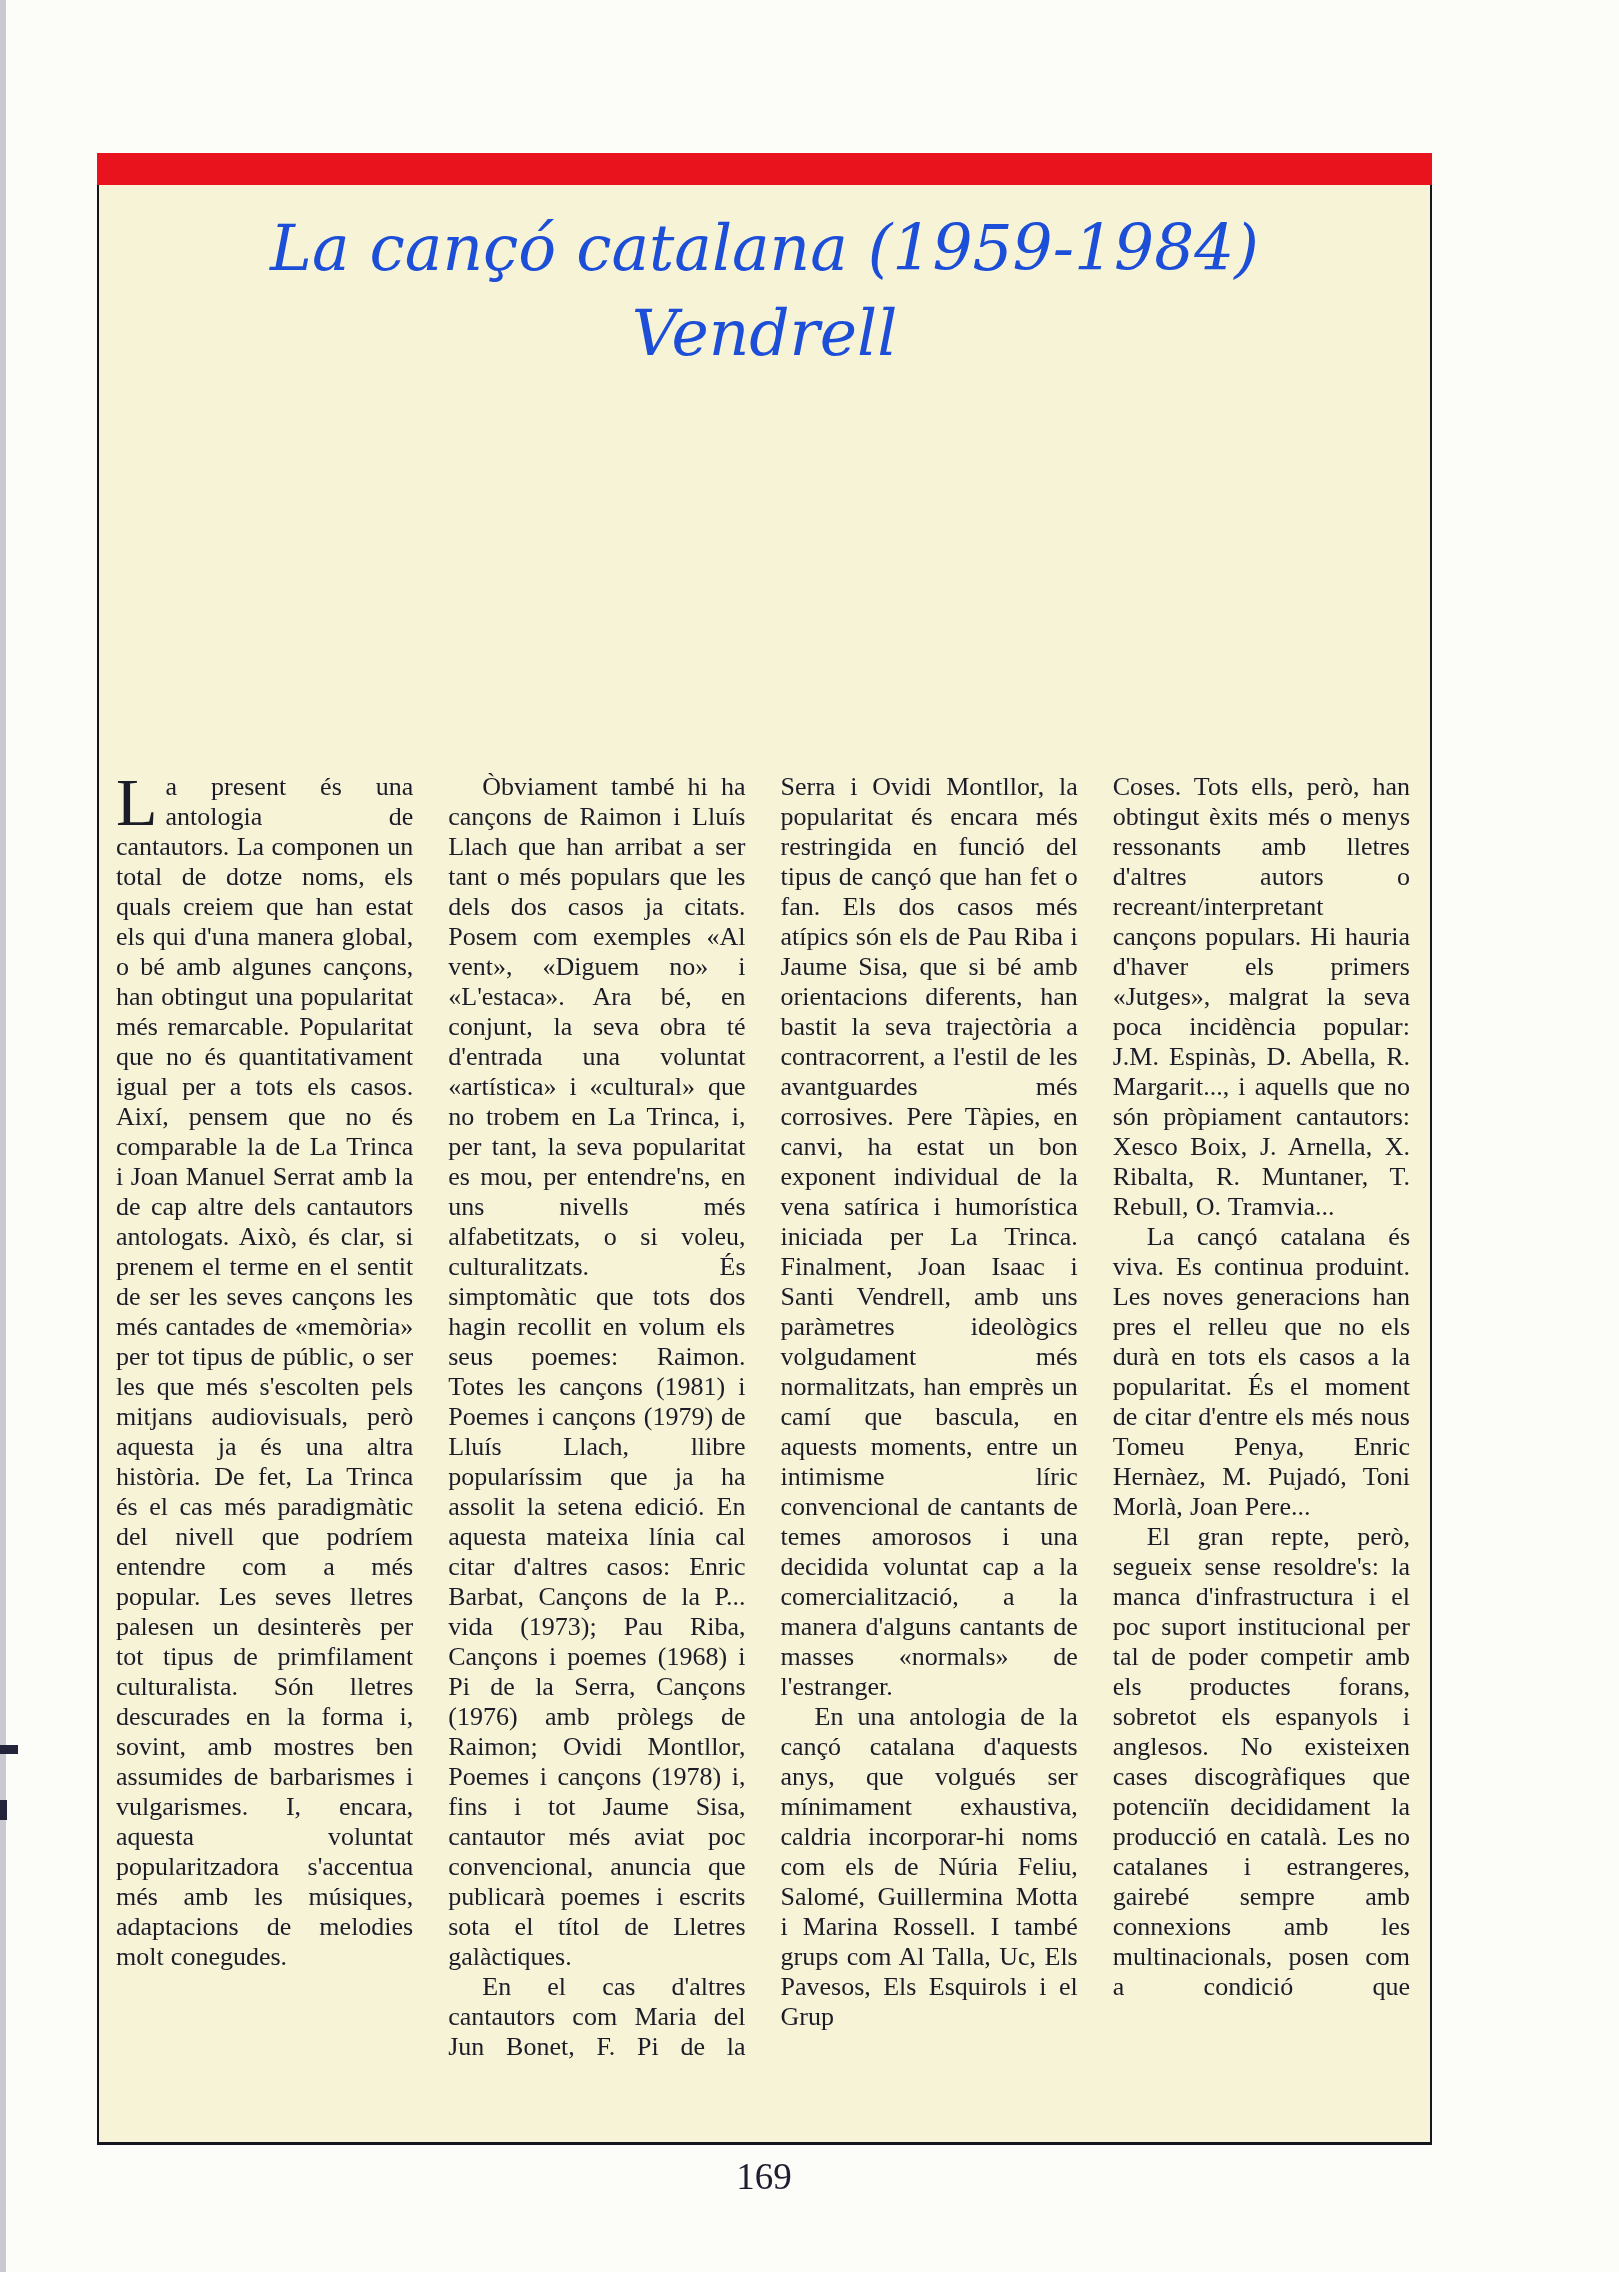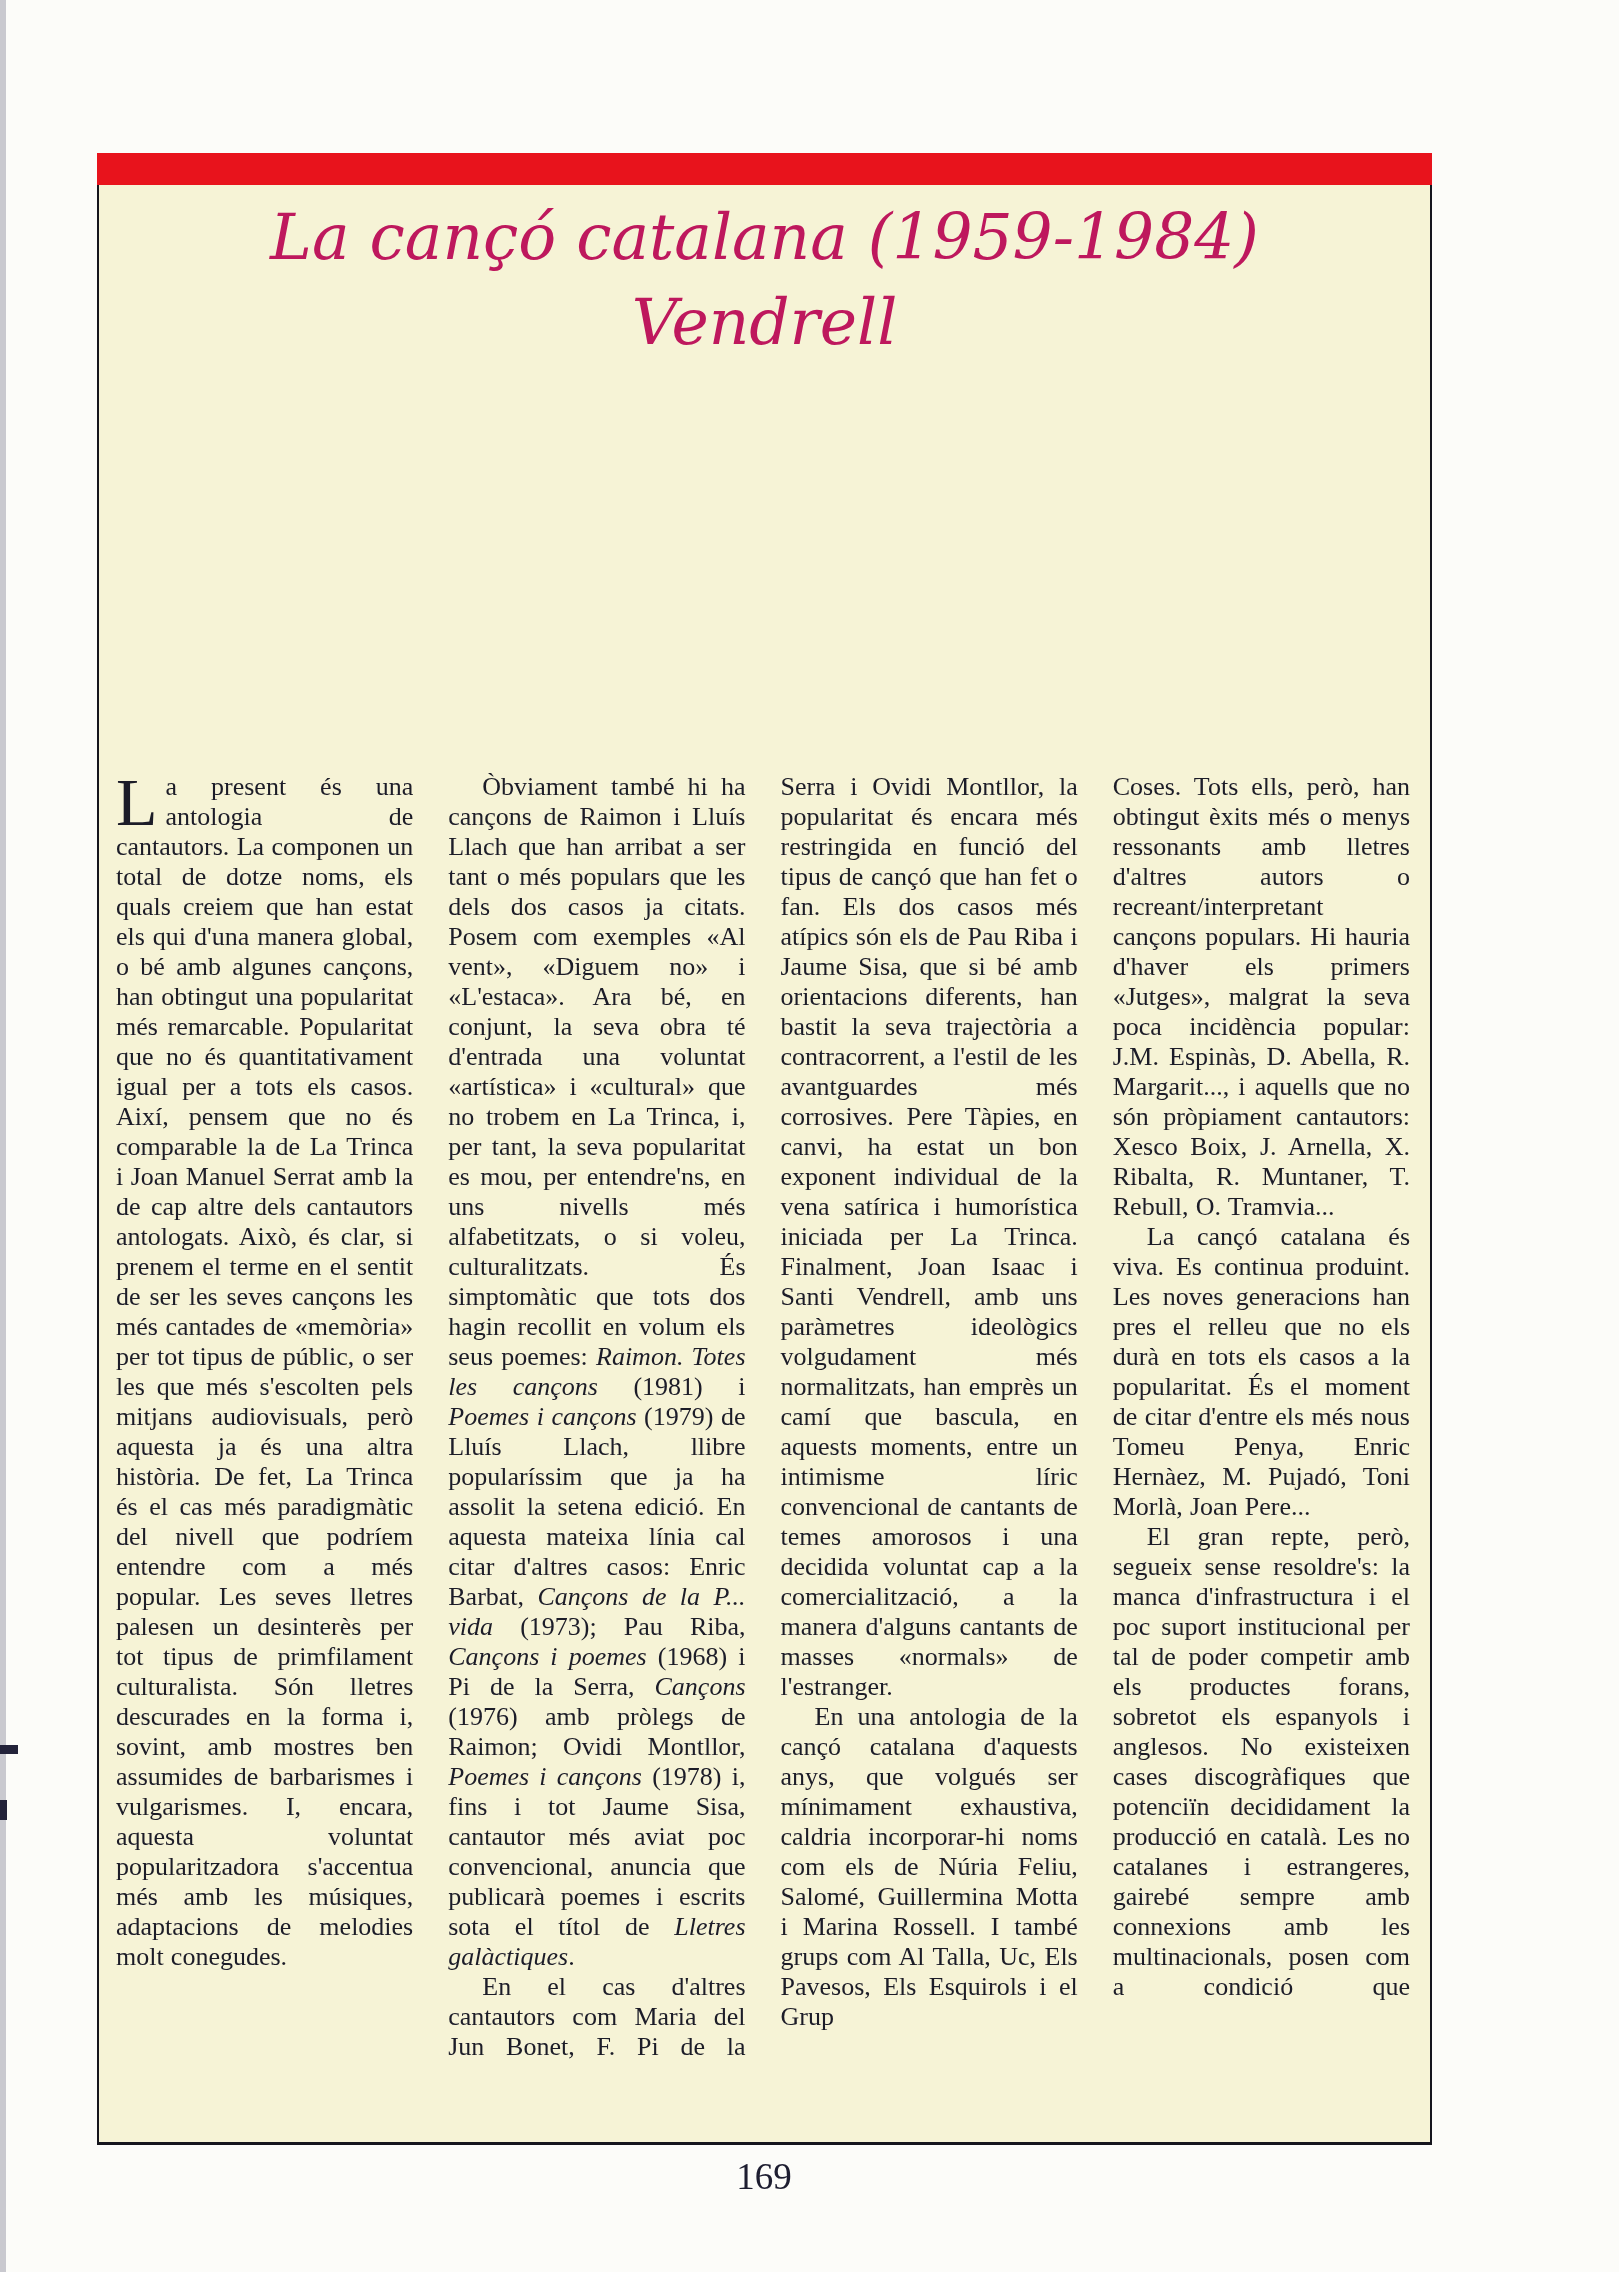--- a/index.html
+++ b/index.html
@@ -18,38 +18,38 @@
   .scan-mark.m2{left:0;top:1800px;width:7.2px;height:20px;}
   .red-bar{position:absolute;left:97px;top:153px;width:1335px;height:33px;background:var(--red);}
   .content-box{
     position:absolute;left:97px;top:185px;width:1335px;height:1960px;
     box-sizing:border-box;background:var(--cream);
     border-left:2.6px solid var(--border);
     border-right:2.6px solid var(--border);
     border-bottom:3.3px solid var(--border);
   }
   .article-title{
-    margin:0;padding-top:10px;text-align:center;
+    margin:0;padding-top:21px;text-align:center;
     font-family:"DejaVu Serif",serif;
     font-style:italic;font-weight:normal;
-    font-size:63px;line-height:85px;color:#be185d;
+    font-size:63px;line-height:85px;color:#1d4ed8;
   }
   .columns{
     position:absolute;left:17px;right:20px;top:587px;height:1371px;
     display:flex;gap:35px;overflow:hidden;
   }
   .col{flex:1 1 0;min-width:0;}
   .para{
     margin:0;text-align:justify;
     font-size:26px;line-height:30px;
     word-spacing:0.7px;
   }
   .para.indent{text-indent:34px;}
   .para.flow{text-align-last:justify;}
-  .it{font-style:italic;}
+  .it{}
   .dropcap{
     float:left;font-size:68px;line-height:54px;
     padding:2.6px 8px 0 0;font-weight:normal;
   }
   .page-number{
     position:absolute;left:8px;top:2155px;width:1512px;
     text-align:center;font-size:37px;color:#1d1d30;
   }
 </style>
 </head>

